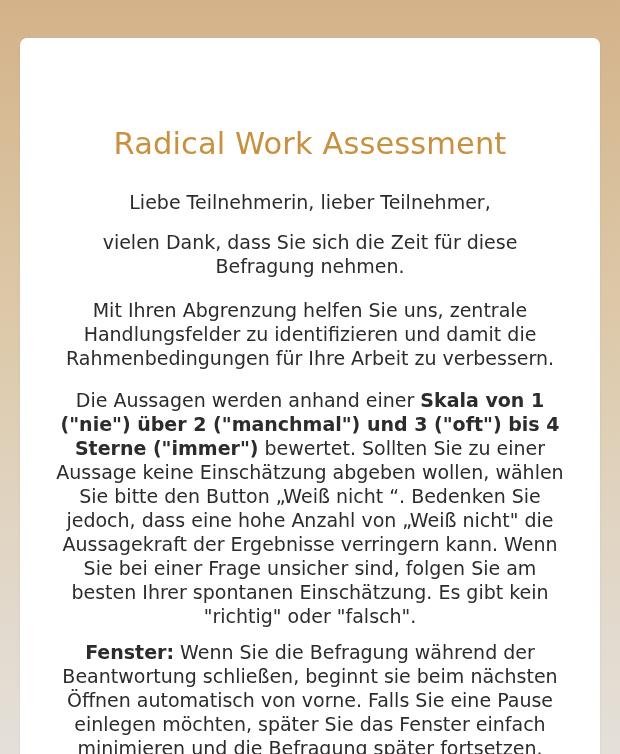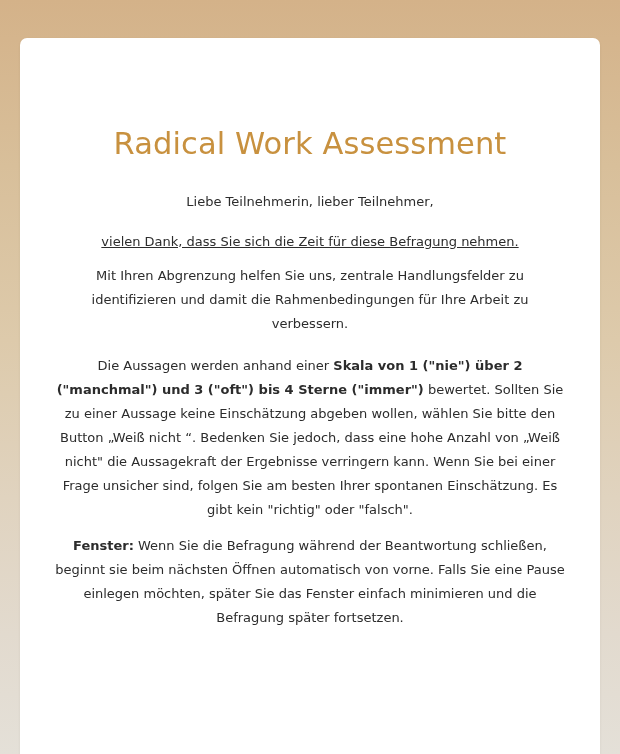--- a/index.html
+++ b/index.html
@@ -45,37 +45,37 @@
     font-weight: 400;
     color: #c8913f;
     text-align: center;
     letter-spacing: 0.1px;
     line-height: 1.2;
     margin-bottom: 27px;
   }
 
   .intro-paragraph {
     font-family: "DejaVu Sans", sans-serif;
-    font-size: 13px;
+    font-size: 19px;
     line-height: 24px;
     color: #2c2c2c;
     text-align: center;
     margin-bottom: 16px;
   }
 
   .intro-paragraph.bold-block {
     font-weight: bold;
   }
 
   .intro-paragraph b {
     font-weight: bold;
   }
 
   .p-greeting   { margin-bottom: 16px; }
-  .p-thanks     { margin-bottom: 10px; text-decoration: underline; }
+  .p-thanks     { margin-bottom: 20px; }
   .p-goal       { margin-bottom: 18px; }
   .p-answers    { margin-bottom: 18px; }
   .p-scale      { margin-bottom: 12px; }
   .p-important  { margin-bottom: 18px; }
 </style>
 </head>
 <body>
 
 <div id="survey-page">
 

